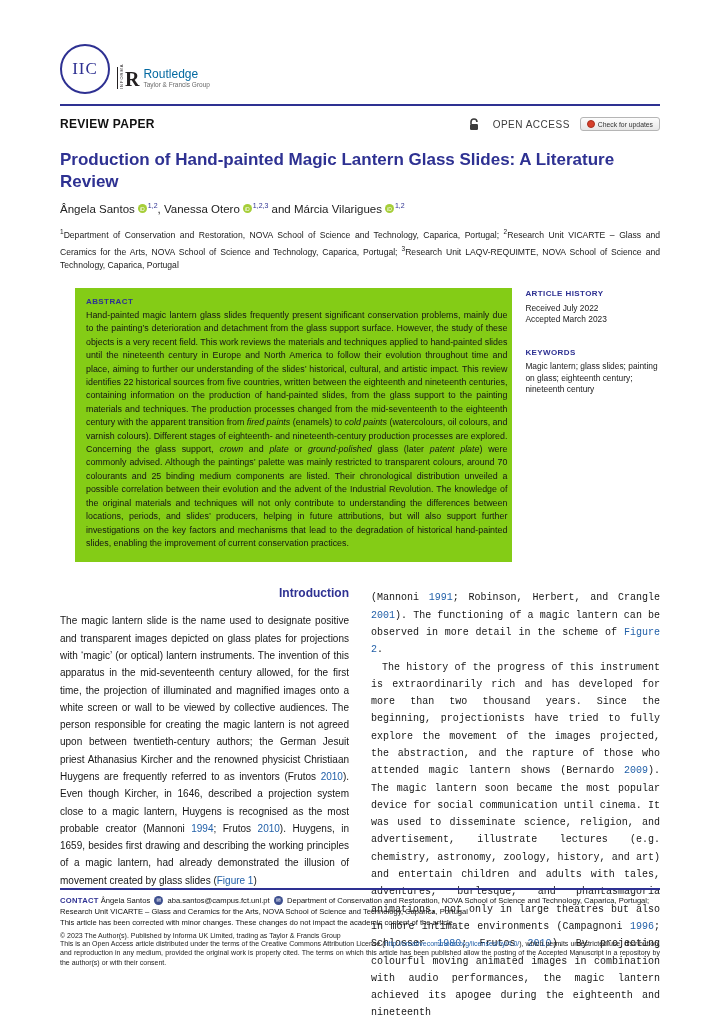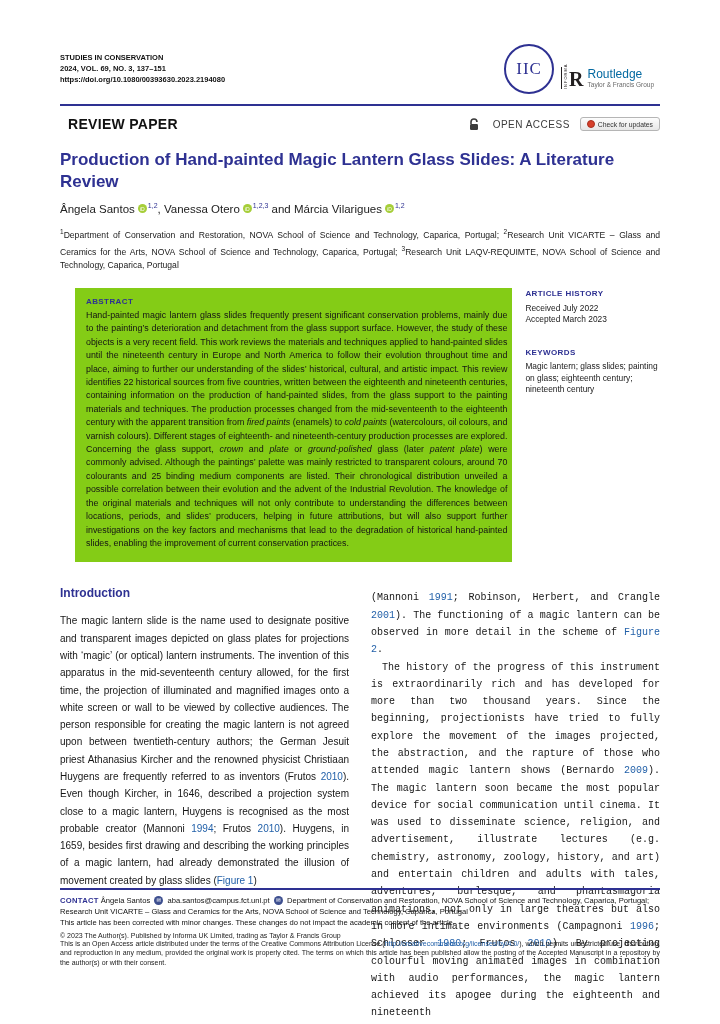--- a/index.html
+++ b/index.html
@@ -20,21 +20,21 @@
   }
   .routledge { display:flex; align-items:center; gap:4px; margin-top:18px; }
   .r-mark { display:flex; align-items:flex-end; gap:1px; }
   .informa { writing-mode:vertical-rl; transform:rotate(180deg); font-size:4px; letter-spacing:1px; color:#231f20; border-right:1px solid #231f20; padding-right:1px; height:22px; text-transform:uppercase; }
   .r-glyph { font-family:"Liberation Serif", serif; font-weight:bold; font-size:20px; color:#231f20; line-height:20px; }
   .r-text .r-name { font-size:12px; color:#0369a1; font-weight:500; line-height:13px; }
   .r-text .r-sub { font-size:6.5px; color:#6a6a6a; line-height:8px; }
   .rule { height:2px; background:#2e3192; margin-top:6px; }
   
   .badge-row { display:flex; justify-content:space-between; align-items:center; margin-top:9px; height:18px; }
-  .review-paper { font-size:14px; font-weight:bold; color:#111; letter-spacing:0.3px;margin-left:8px; }
+  .review-paper { font-size:12px; font-weight:bold; color:#111; letter-spacing:0.3px; }
   .right-badges { display:flex; align-items:center; gap:10px; }
   .oa { display:flex; align-items:center; gap:13px; font-size:10px; color:#3c3c3c; letter-spacing:0.5px; }
   .check-btn {
     display:flex; align-items:center; gap:3px; border:1px solid #b5b5b5; border-radius:3px;
     background:linear-gradient(#fdfdfd,#e7e7e7); padding:2px 6px; font-size:6.8px; color:#333; cursor:pointer;
   }
   .cross-dot { width:8px; height:8px; border-radius:50%; background:#d6402b; border:1px solid #a82f1f; display:inline-block; }
   
   .title { font-size:17px; font-weight:bold; color:#2e3192; margin-top:16px; line-height:22px; }
   .authors { margin-top:9px; font-size:11.5px; color:#222; }
@@ -49,21 +49,21 @@
   
   .abstract-section { display:flex; margin-top:16px; gap:13px; margin-left:15px; }
   .abstract-box { width:448px; background:#84cc16; padding:9px 5px 12px 11px; }
   .label { font-size:8px; font-weight:bold; color:#2e3192; letter-spacing:0.4px; margin-bottom:3px; }
   .abstract-text { font-size:8.9px; line-height:13.4px; text-align:justify; color:#141414; }
   .side-info { width:138px; font-size:8.4px; line-height:11.5px; color:#1a1a1a; padding-top:0; }
   .side-info .kw { margin-top:21px; }
   
   .body-cols { display:flex; gap:22px; margin-top:24px; }
   .col { width:289px; }
-  .intro-heading { font-size:12px; font-weight:bold; color:#2e3192; margin-bottom:12px; }
+  .intro-heading { font-size:12px; font-weight:bold; color:#2e3192; margin-bottom:12px;text-align:right; }
   .body-p { font-size:10px; line-height:17.3px; text-align:justify; color:#161616; }
   .indent { text-indent:11px; }
   .run-link { color:#2361a9; }
   .run-italic { font-style:italic; }
   .col2 { padding-top:3px;font-family:Liberation Mono, monospace; }
   
   .footer { position:absolute; left:60px; right:60px; top:888px; }
   .rule2 { height:1.5px; background:#2e3192; margin-bottom:5px; }
   .contact { font-size:7.6px; line-height:11px; color:#111; }
   .contact-label { color:#2e3192; font-weight:bold; letter-spacing:0.3px; }
@@ -75,25 +75,20 @@
   .copyright { font-size:7px; margin-top:4px; color:#222; }
   .license { font-size:7px; line-height:9.8px; color:#222; text-align:justify; }
   .lock { display:inline-block; }
 </style>
 </head>
 <body>
 
 <div class="page">
 
   <div class="masthead">
-    <div class="journal-info">
-      <div>STUDIES IN CONSERVATION</div>
-      <div>2024, VOL. 69, NO. 3, 137–151</div>
-      <div>https://doi.org/10.1080/00393630.2023.2194080</div>
-    </div>
     <div class="logos">
       <div class="iic-logo">
         <span>IIC</span>
       </div>
       <div class="routledge">
         <div class="r-mark">
           <span class="informa">informa</span>
           <span class="r-glyph">R</span>
         </div>
         <div class="r-text">

